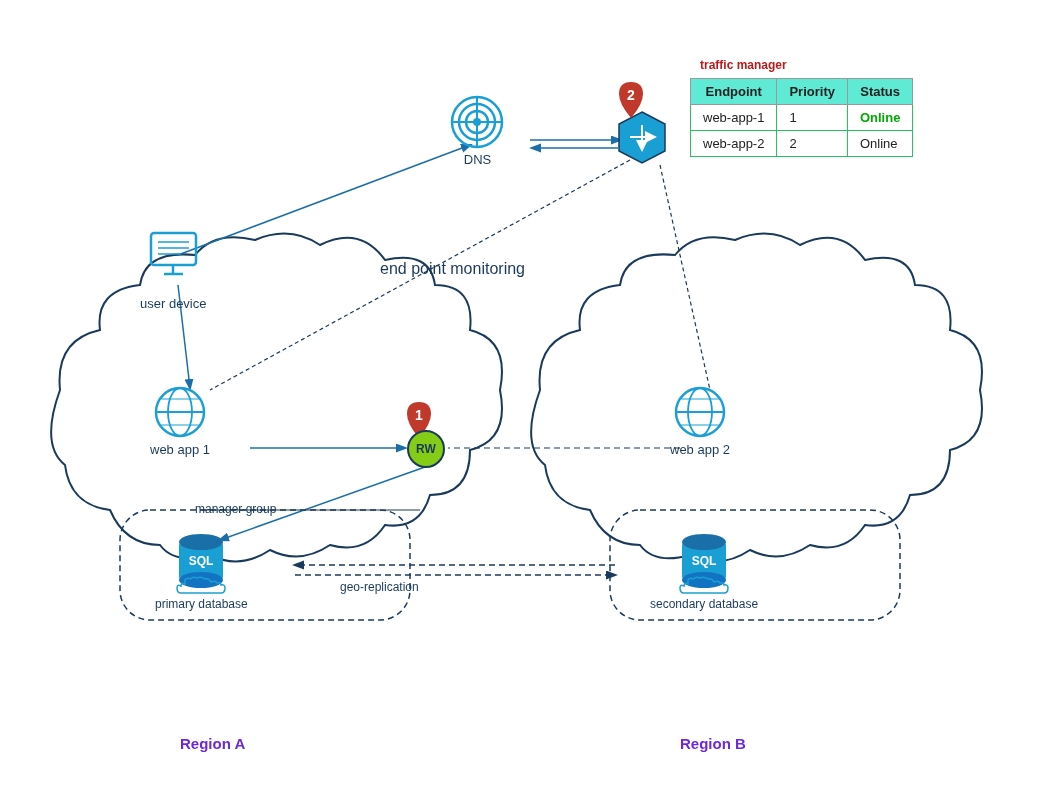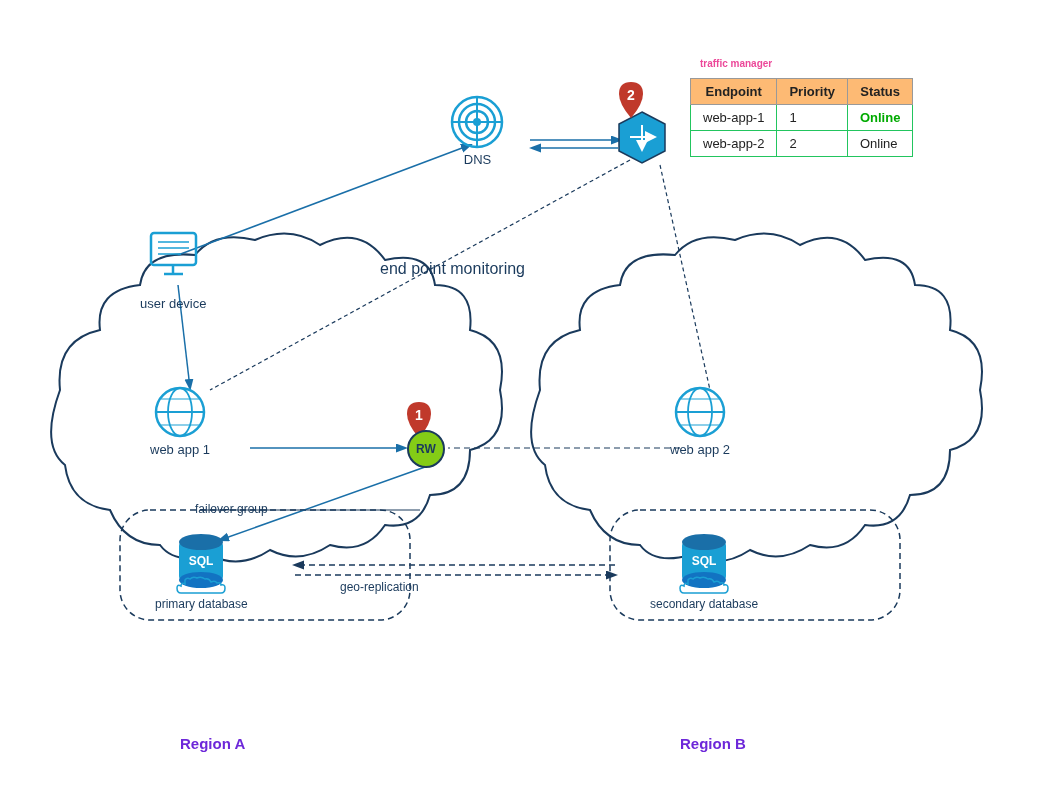--- a/index.html
+++ b/index.html
@@ -41,26 +41,26 @@
       position: absolute;
       top: 78px;
       left: 690px;
       border-collapse: collapse;
       font-size: 13px;
     }
     .tm-title {
       position: absolute;
       top: 58px;
       left: 700px;
-      font-size: 10px;
-      color: #ec4899;
+      font-size: 12px;
+      color: #b91c1c;
       font-weight: 600;
     }
     .tm-table th {
-      background: #fdba74;
+      background: #5eead4;
       border: 1px solid #999;
       padding: 5px 12px;
       font-weight: 600;
       color: #222;
     }
     .tm-table td {
       border: 1px solid #22c55e;
       padding: 5px 12px;
       color: #222;
     }
@@ -306,21 +306,21 @@
       <ellipse cx="30" cy="12" rx="22" ry="8" fill="#1a6fa8"></ellipse>
       <ellipse cx="30" cy="50" rx="22" ry="8" fill="#1273c2"></ellipse>
       <text x="30" y="35" text-anchor="middle" fill="white" font-size="12" font-weight="bold">SQL</text>
       <path d="M14,54 Q10,52 10,56 Q6,54 6,58 Q6,63 10,63 L50,63 Q54,63 54,58 Q54,54 50,55 Q50,52 46,53 Q44,50 40,52 Q38,48 34,49 Q30,46 26,48 Q22,46 19,49 Q16,47 14,50 Z" fill="none" stroke="#1a9fd4" stroke-width="1.5"></path>
     </svg>
     <span class="label" style="position:relative;top:2px;font-size:12px;">secondary database</span>
   </div>
 
   <div class="label" style="top:580px; left:340px; font-size:12px; color:#1a3a5c;">geo-replication</div>
 
-  <div class="label" style="top:502px; left:195px; font-size:12px; color:#1a3a5c;">failover group</div>
+  <div class="label" style="top:502px; left:195px; font-size:12px; color:#1a3a5c;">manager group</div>
 
   <div class="label" style="top:260px; left:380px; font-size:16px; color:#1a3a5c;">end point monitoring</div>
 
   <div class="region-label" style="top:735px; left:180px;">Region A</div>
 
   <div class="region-label" style="top:735px; left:680px;">Region B</div>
 
 </div>
 
 </body></html>

